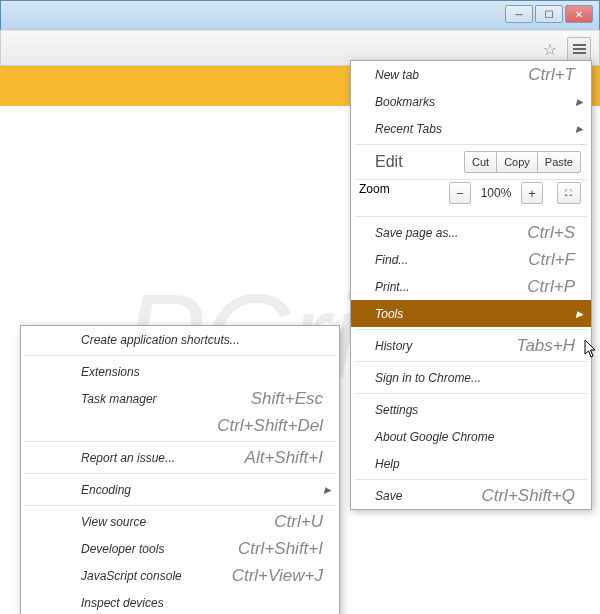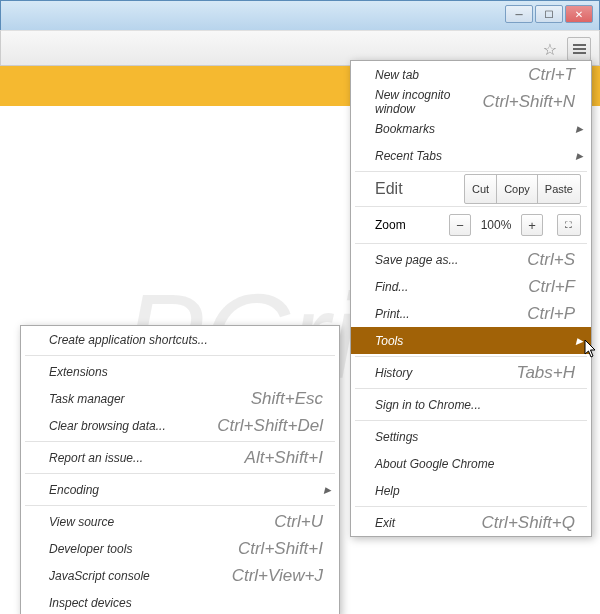--- a/index.html
+++ b/index.html
@@ -25,31 +25,31 @@
 .main-menu { position: absolute; top: 60px; right: 8px; width: 242px; background: #fff; border: 1px solid #aaa; box-shadow: 2px 2px 8px rgba(0,0,0,0.25); font-size: 12px; }
 .menu-row { display: flex; align-items: center; height: 27px; padding: 0 16px 0 24px; color: #333; position: relative; font-style: italic; }
 .menu-row .shortcut { margin-left: auto; color: #888; font-size: 17px; }
 .menu-row .sub-arrow { position: absolute; right: 8px; color: #666; font-size: 9px; }
 .menu-row.highlight { background: #a16207; color: #fff; }
 .menu-row.highlight .shortcut, .menu-row.highlight .sub-arrow { color: #fff; }
 .menu-sep { height: 1px; background: #e2e2e2; margin: 2px 4px; }
 .edit-row { display: flex; align-items: center; height: 30px; padding: 0 10px 0 24px; }
 .edit-row .lbl { color: #555; font-size: 16px; }
 .btn-group { margin-left: auto; display: flex; }
-.mini-btn { border: 1px solid #bbb; background: linear-gradient(#fff,#eee); height: 30px; padding: 0 7px; font-size: 11px; color: #333; display: flex; align-items: center; margin-left: -1px; }
+.mini-btn { border: 1px solid #bbb; background: linear-gradient(#fff,#eee); height: 22px; padding: 0 7px; font-size: 11px; color: #333; display: flex; align-items: center; margin-left: -1px; }
 .mini-btn:first-child { border-radius: 2px 0 0 2px; margin-left: 0; }
 .mini-btn:last-child { border-radius: 0 2px 2px 0; }
-.zoom-row { display: flex; align-items: center; height: 32px; padding: 0 10px 0 24px; }
+.zoom-row { display: flex; align-items: flex-start; height: 32px; padding: 0 10px 0 8px; }
 .zoom-ctrl { margin-left: auto; display: flex; gap: 8px; align-items: center; }
 .zoom-btn { width: 22px; height: 22px; border: 1px solid #bbb; background: linear-gradient(#fff,#eee); border-radius: 2px; display: flex; align-items: center; justify-content: center; font-size: 13px; color: #444; }
 .zoom-val { font-size: 12px; color: #333; min-width: 34px; text-align: center; }
 .fs-btn { width: 24px; height: 22px; border: 1px solid #bbb; background: linear-gradient(#fff,#eee); border-radius: 2px; margin-left: 6px; display: flex; align-items: center; justify-content: center; font-size: 9px; letter-spacing: 1px; }
 
 .sub-menu { position: absolute; top: 325px; left: 20px; width: 320px; background: #fff; border: 1px solid #aaa; box-shadow: 2px 2px 8px rgba(0,0,0,0.25); font-size: 12px; }
-.sub-menu .menu-row { padding: 0 16px 0 28px; }
+.sub-menu .menu-row { padding: 0 16px 0 28px; margin-left: 32px; }
 
 .cursor { position: absolute; top: 340px; right: 2px; width: 14px; height: 18px; pointer-events: none; }
 </style>
 </head>
 <body>
 
 <div class="window-frame">
   <div class="win-btns">
     <div class="win-btn">─</div>
     <div class="win-btn">☐</div>
@@ -68,24 +68,20 @@
 
 <div class="page-bg">
   <div class="orange-bar"></div>
   <div class="watermark">PCrisk</div>
 </div>
 
 <div class="main-menu">
   <div class="menu-row">
       <span>New tab</span>
       <span class="shortcut">Ctrl+T</span>
-    </div>
-  <div class="menu-row">
-      <span>New incognito window</span>
-      <span class="shortcut">Ctrl+Shift+N</span>
     </div>
   <div class="menu-row">
       <span>Bookmarks</span>
       <span class="sub-arrow">▶</span>
     </div>
   <div class="menu-row">
       <span>Recent Tabs</span>
       <span class="sub-arrow">▶</span>
     </div>
   <div class="menu-sep"></div>
@@ -138,39 +134,38 @@
       <span>Settings</span>
     </div>
   <div class="menu-row">
       <span>About Google Chrome</span>
     </div>
   <div class="menu-row">
       <span>Help</span>
     </div>
   <div class="menu-sep"></div>
   <div class="menu-row">
-      <span>Exit</span>
+      <span>Save</span>
       <span class="shortcut">Ctrl+Shift+Q</span>
     </div>
 </div>
 
 <div class="sub-menu">
   <div class="menu-row">
       <span>Create application shortcuts...</span>
     </div>
   <div class="menu-sep"></div>
   <div class="menu-row">
       <span>Extensions</span>
     </div>
   <div class="menu-row">
       <span>Task manager</span>
       <span class="shortcut">Shift+Esc</span>
     </div>
   <div class="menu-row">
-      <span>Clear browsing data...</span>
       <span class="shortcut">Ctrl+Shift+Del</span>
     </div>
   <div class="menu-sep"></div>
   <div class="menu-row">
       <span>Report an issue...</span>
       <span class="shortcut">Alt+Shift+I</span>
     </div>
   <div class="menu-sep"></div>
   <div class="menu-row">
       <span>Encoding</span>

